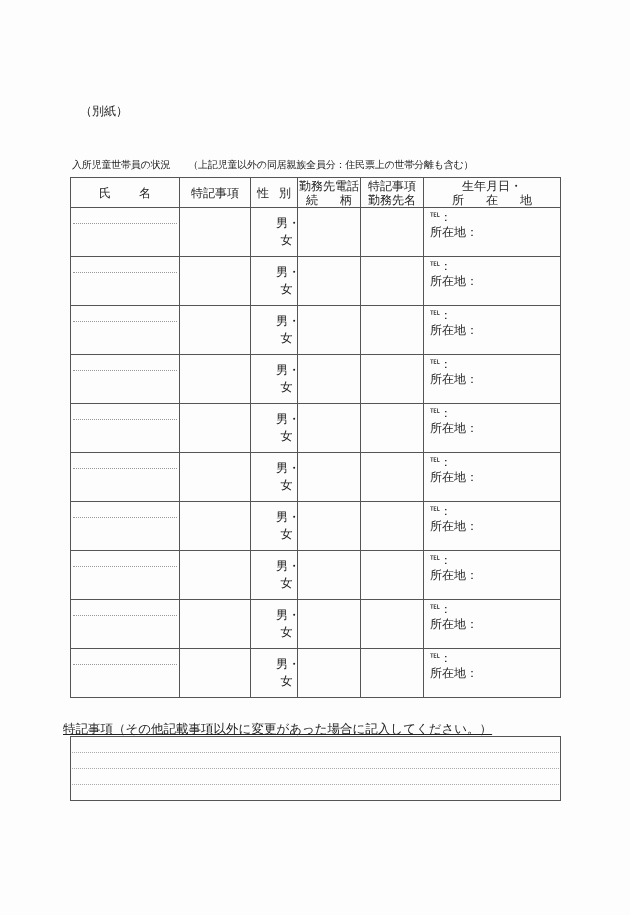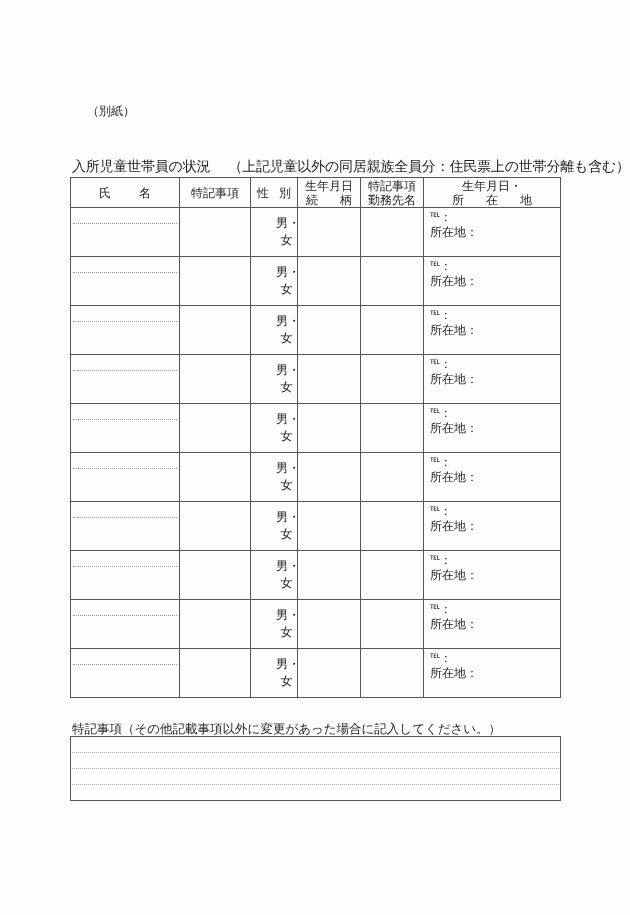--- a/index.html
+++ b/index.html
@@ -1,34 +1,34 @@
 <!DOCTYPE html>
 <html><head>
 <meta charset="utf-8">
 <style>
   html, body { margin:0; padding:0; background:#fdfdfd; }
   body { width:630px; height:915px; position:relative; overflow:hidden;
          font-family:"DejaVu Serif","Liberation Serif",serif; color:#222; }
   .abs { position:absolute; }
-  .attach { left:80px; top:103px; font-size:12px;margin-left:7px; }
-  .section-title { left:72px; top:158px; font-size:14px; white-space:nowrap; letter-spacing:-0.2px; }
+  .attach { left:80px; top:103px; font-size:12px; }
+  .section-title { left:72px; top:158px; font-size:10px; white-space:nowrap; letter-spacing:-0.2px; }
   .section-title .sub { margin-left:18px; }
   table.members { position:absolute; left:70px; top:177px; width:491px;
      border-collapse:collapse; table-layout:fixed; }
   table.members td, table.members th { border:1px solid #555; padding:0; font-weight:normal; font-size:12px; vertical-align:middle; }
   table.members th { height:29px; line-height:14px; text-align:center; }
   table.members td { height:46px;padding-left:25px; }
   .c-name { width:109px; } .c-birth { width:71px; } .c-sex { width:47px; }
   .c-rel { width:63px; } .c-job { width:63px; } .c-work { width:auto; }
   .name-cell { position:relative; }
   .name-cell .dot { position:absolute; left:2px; right:2px; top:15px; border-top:1px dotted #999; }
   .sex-cell { text-align:center; }
   .work-cell { vertical-align:top !important; font-size:11.5px; line-height:15px; padding:2px 0 0 6px !important; }
   .jp-spread { display:flex; justify-content:space-between; padding:0 10px; }
-  .notes-title { left:72px; top:721px; font-size:12.5px; white-space:nowrap; }
+  .notes-title { left:63px; top:721px; font-size:12.5px; white-space:nowrap;text-decoration:underline; }
   .notes-box { left:70px; top:736px; width:489px; height:63px; border:1px solid #555; }
   .notes-line { position:absolute; left:1px; right:1px; border-top:1px dotted #aaa; }
 </style>
 </head>
 <body>
 
 <div class="abs attach">（別紙）</div>
 
 <div class="abs section-title">
   <span>入所児童世帯員の状況</span><span class="sub">（上記児童以外の同居親族全員分：住民票上の世帯分離も含む）</span>
@@ -52,21 +52,21 @@
           </div>
         </th>
       <th>特記事項</th>
       <th>
           <div class="jp-spread" style="padding:0 6px">
             <span>性</span>
             <span>別</span>
           </div>
         </th>
       <th>
-        <div>生年月日</div>
+        <div>勤務先電話</div>
         <div class="jp-spread" style="padding:0 8px">
             <span>続</span>
             <span>柄</span>
           </div>
       </th>
       <th>
         <div>特記事項</div>
         <div>勤務先名</div>
       </th>
       <th>

